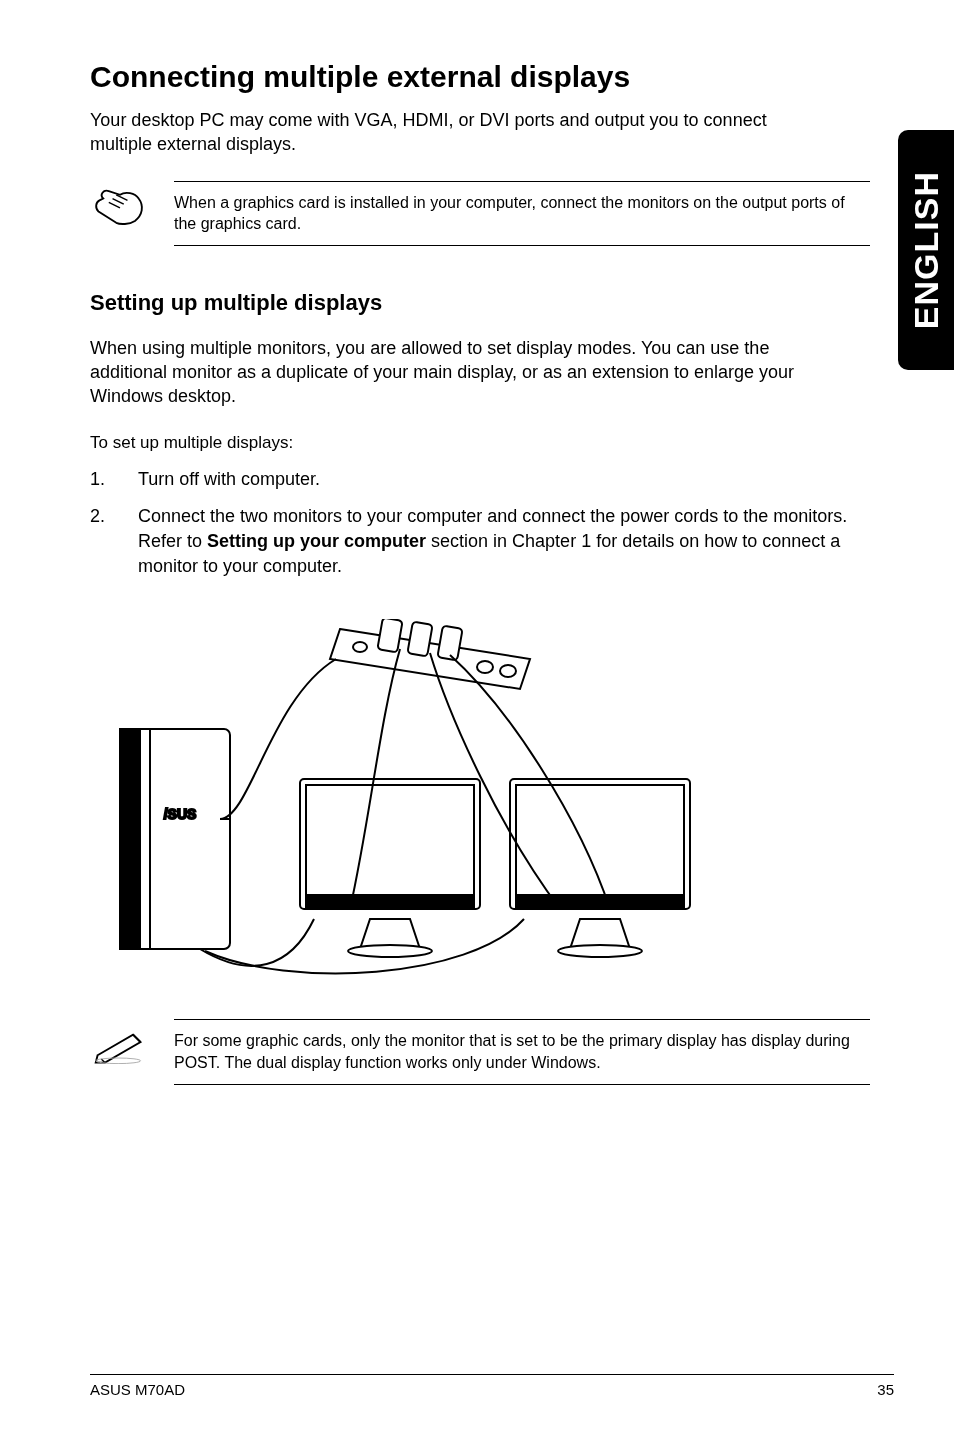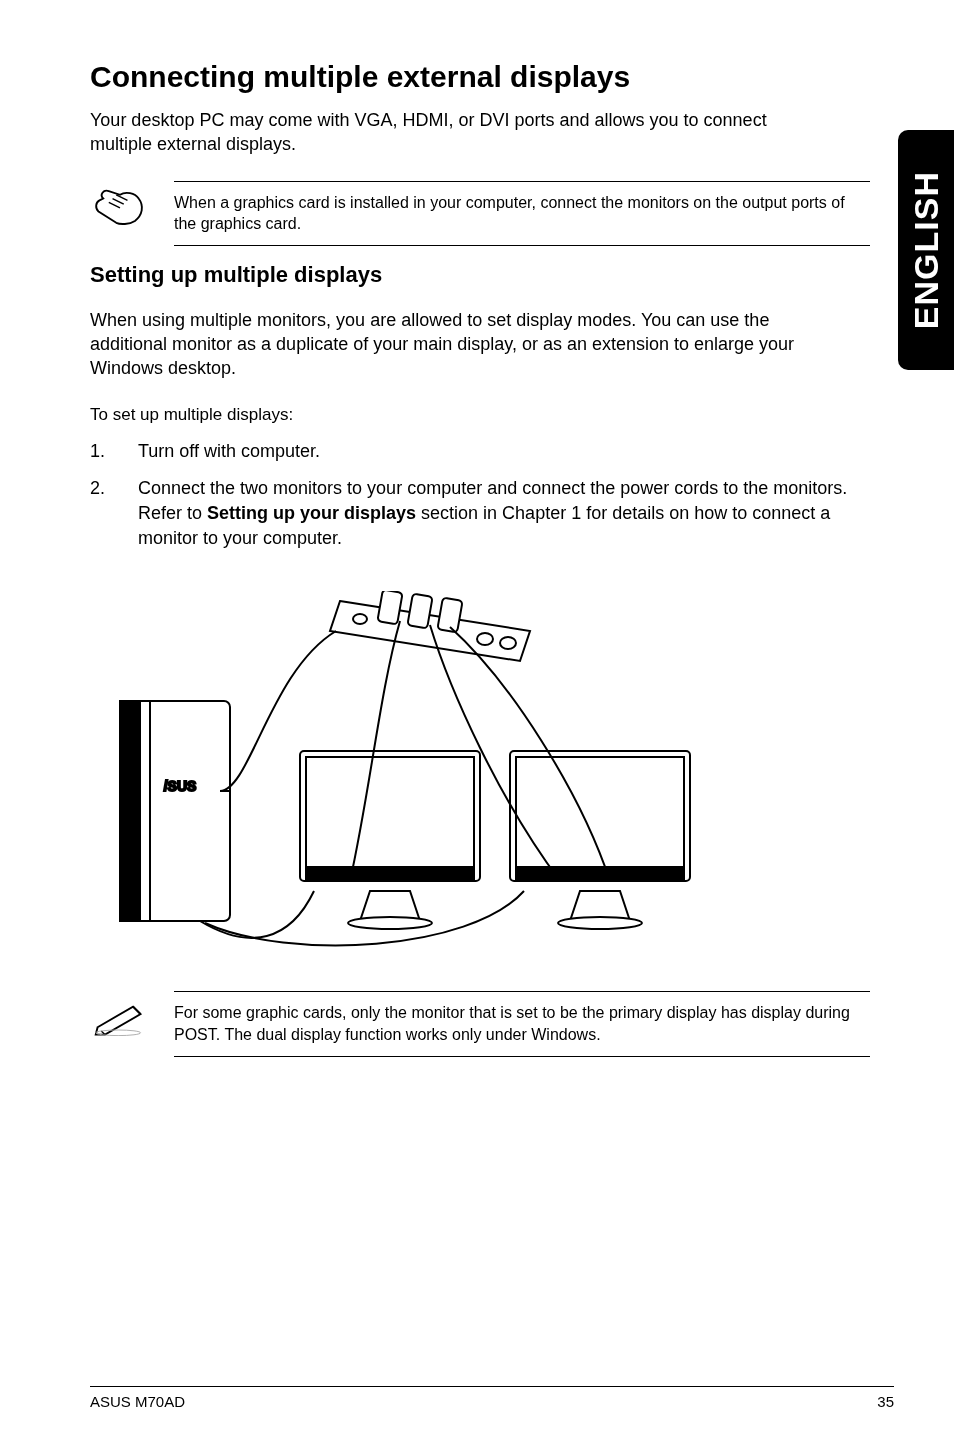--- a/index.html
+++ b/index.html
@@ -46,21 +46,21 @@
   .body-text {
     font-size: 18px;
     line-height: 1.35;
     margin-bottom: 24px;
     max-width: 740px;
   }
   .note-row {
     display: flex;
     align-items: flex-start;
     gap: 24px;
-    margin-bottom: 16px;
+    margin-bottom: 44px;
     max-width: 780px;
   }
   .note-icon {
     flex: 0 0 60px;
     height: 50px;
     display: flex;
     align-items: center;
     justify-content: center;
   }
   .note-box {
@@ -101,42 +101,42 @@
     display: flex;
     justify-content: flex-start;
     margin: 40px 0 40px 0;
   }
   .illustration svg {
     width: 640px;
     height: auto;
   }
   .footer {
     position: absolute;
-    bottom: 28px;
+    bottom: 40px;
     left: 90px;
     right: 60px;
     border-top: 1px solid #000;
     padding-top: 6px;
     display: flex;
     justify-content: space-between;
     font-size: 15px;
   }
 </style>
 </head>
 <body>
 
 <div class="side-tab">
   <span>ENGLISH</span>
 </div>
 
 <div class="page">
 
   <h1 class="h1">Connecting multiple external displays</h1>
 
-  <p class="body-text">Your desktop PC may come with VGA, HDMI, or DVI ports and allows you to connect multiple external displays.</p>
+  <p class="body-text">Your desktop PC may come with VGA, HDMI, or DVI ports and output you to connect multiple external displays.</p>
 
   <div class="note-row">
     <div class="note-icon">
       <svg viewBox="0 0 60 48" width="56" height="46">
         <path d="M8 18 C4 20 3 26 7 30 L26 42 C30 44 40 44 46 40 C54 34 56 24 50 16 C46 10 36 8 30 12 L18 8 C12 6 8 12 12 16 Z" fill="none" stroke="#000" stroke-width="2"></path>
         <path d="M18 20 L30 26 M22 16 L34 22 M26 12 L38 18" fill="none" stroke="#000" stroke-width="1.5"></path>
       </svg>
     </div>
     <div class="note-box">When a graphics card is installed in your computer, connect the monitors on the output ports of the graphics card.</div>
   </div>
@@ -148,21 +148,21 @@
   <p class="h3">To set up multiple displays:</p>
 
   <ol class="ol">
     <li>
       <span class="num">1.</span>
       <span>Turn off with computer.</span>
     </li>
     <li>
       <span class="num">2.</span>
       <span>
-        <span>Connect the two monitors to your computer and connect the power cords to the monitors. Refer to </span><b>Setting up your displays</b><span> section in Chapter 1 for details on how to connect a monitor to your computer.</span>
+        <span>Connect the two monitors to your computer and connect the power cords to the monitors. Refer to </span><b>Setting up your computer</b><span> section in Chapter 1 for details on how to connect a monitor to your computer.</span>
       </span>
     </li>
   </ol>
 
   <div class="illustration">
     <svg viewBox="0 0 640 360">
 
       <g stroke="#000" stroke-width="2" fill="#fff">
         <path d="M250 10 L440 40 L430 70 L240 40 Z"></path>
         <rect x="290" y="0" width="20" height="32" rx="4" transform="rotate(10 300 16)"></rect>

